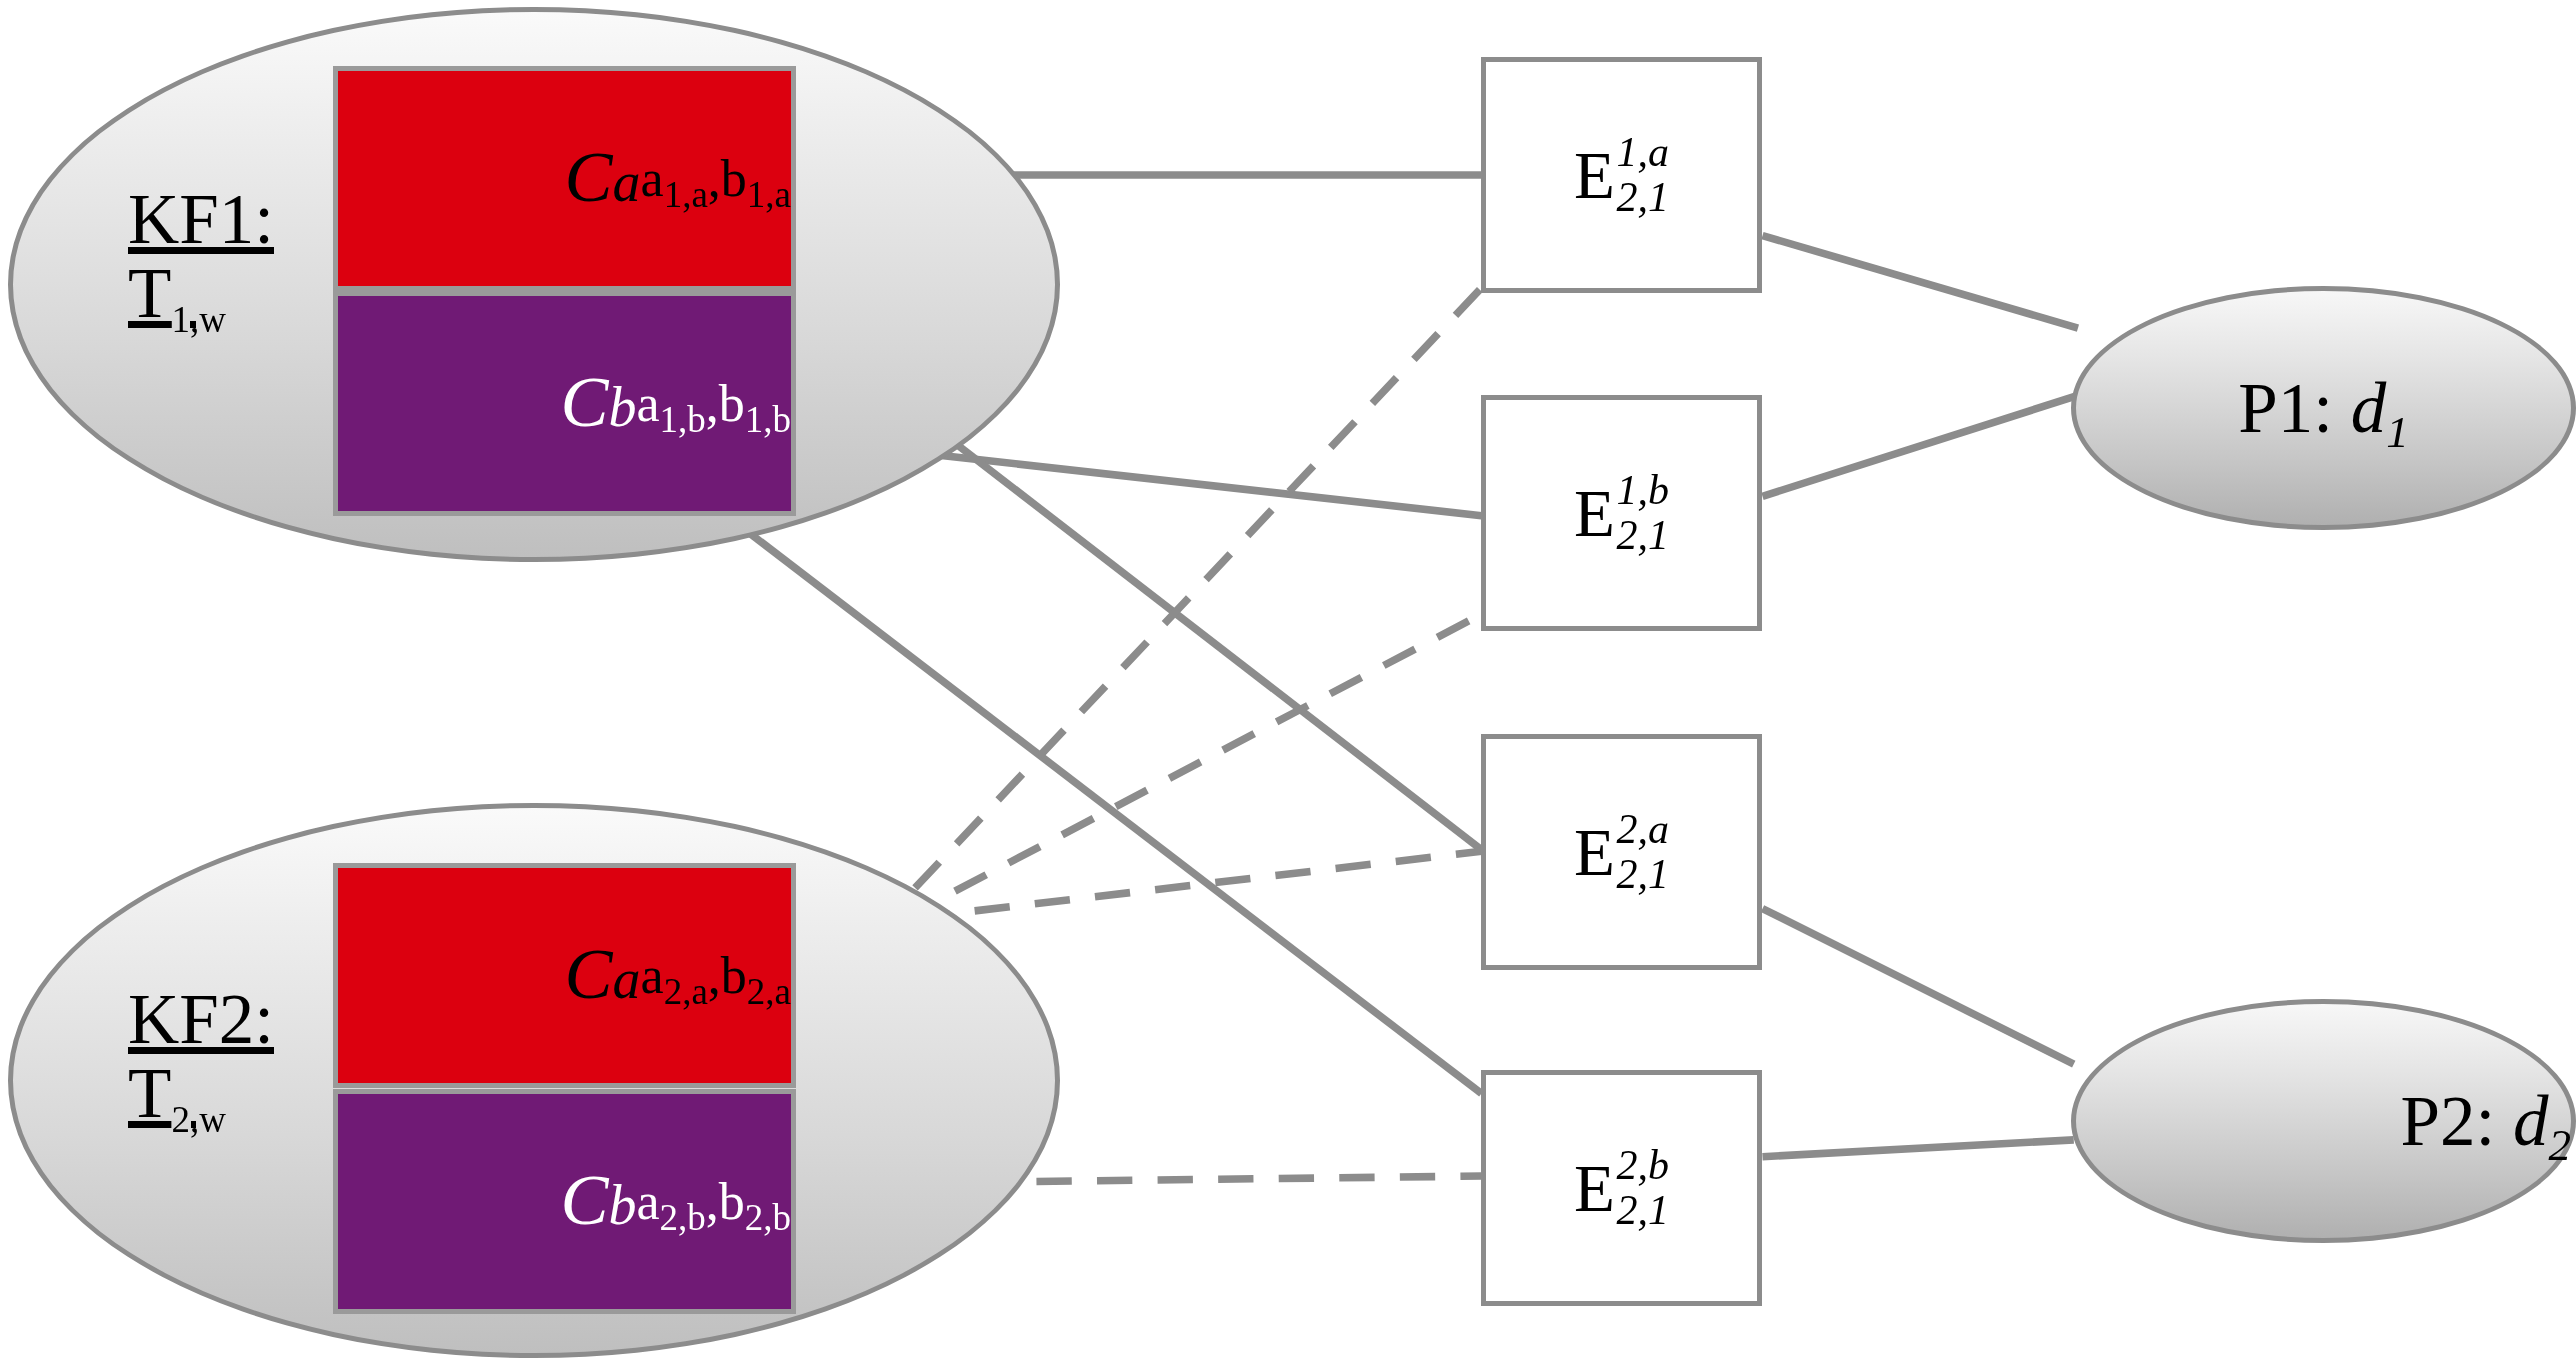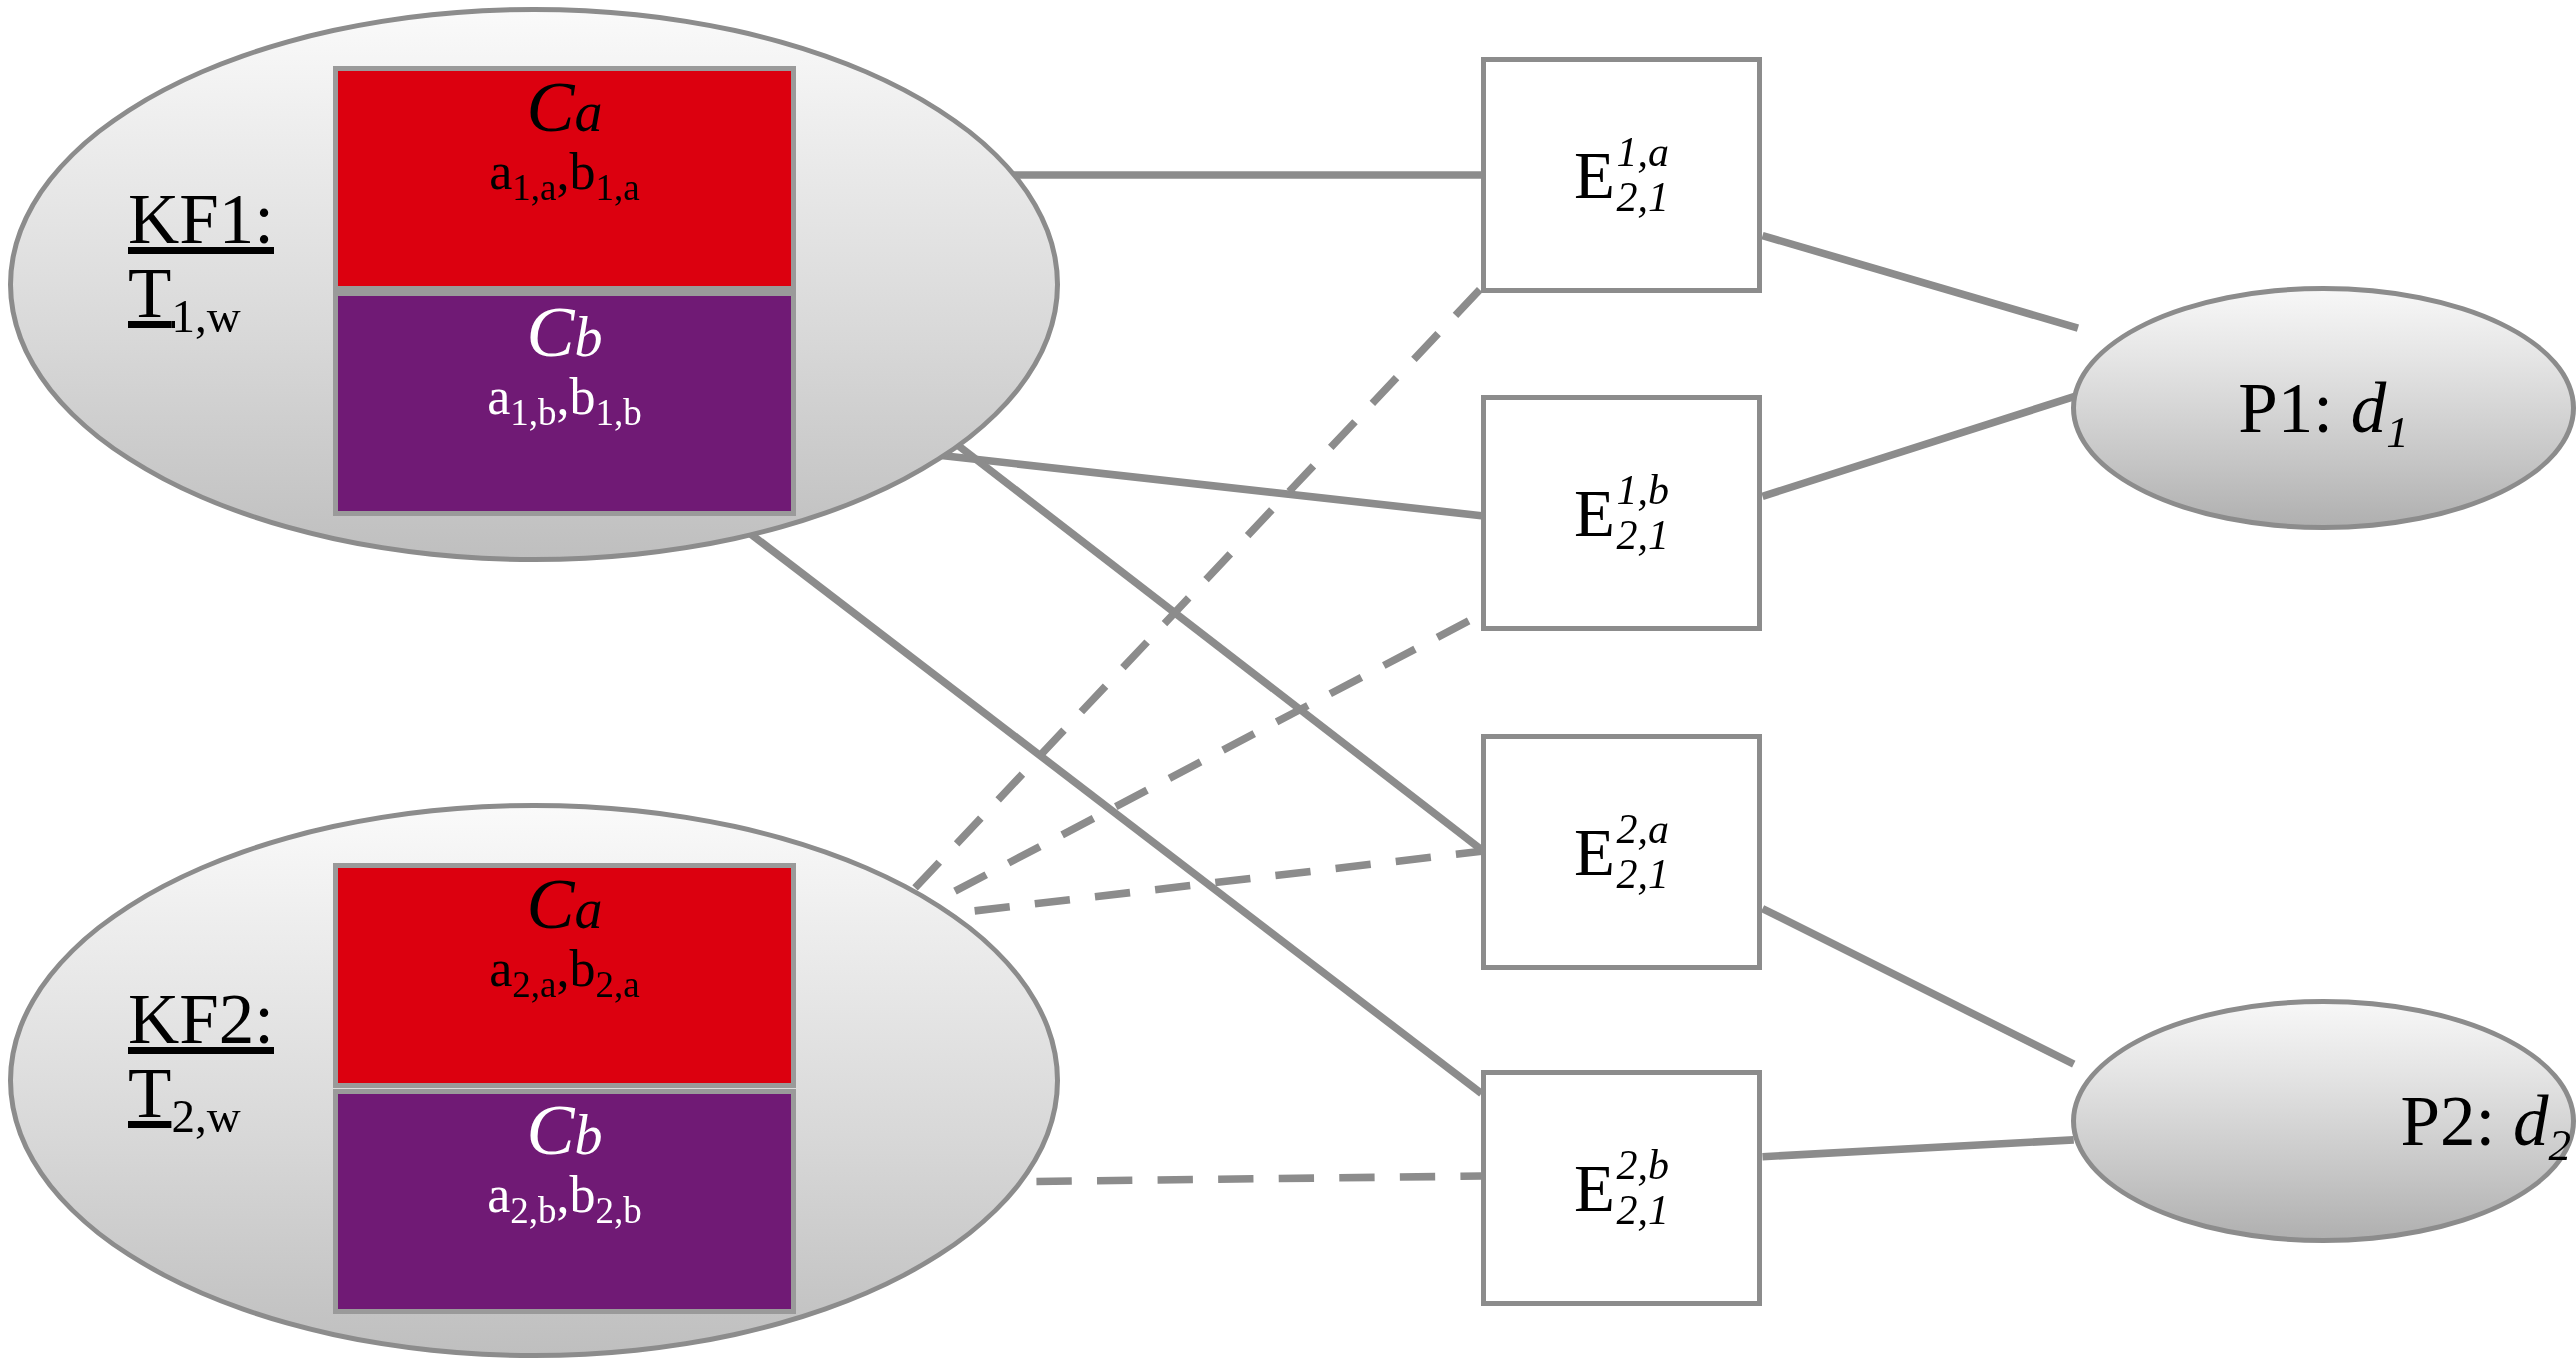--- a/index.html
+++ b/index.html
@@ -43,34 +43,34 @@
   .kf-label {
     position: absolute;
     color: #000000;
     font-size: 71px;
     line-height: 1.04;
     white-space: nowrap;
     letter-spacing: 0px;
     text-decoration: underline;
   }
   .kf-label .sub {
-    font-size: 47px;
+    font-size: 37px;
     vertical-align: sub;
     line-height: 0;
   }
 
   
   .cbox {
     position: absolute;
     box-sizing: border-box;
     border: 5px solid #9a9a9a;
     display: flex;
-    flex-direction: column;
-    align-items: center;
-    justify-content: flex-start;
+    flex-direction: row;
+    align-items: center;
+    justify-content: flex-end;
   }
   .cbox.red  { background: #dc000f; }
   .cbox.blue { background: #701a75; }
 
   .cbox .ctitle {
     font-size: 72px;
     font-style: italic;
     line-height: 1;
     margin-bottom: 3.4px;
   }

